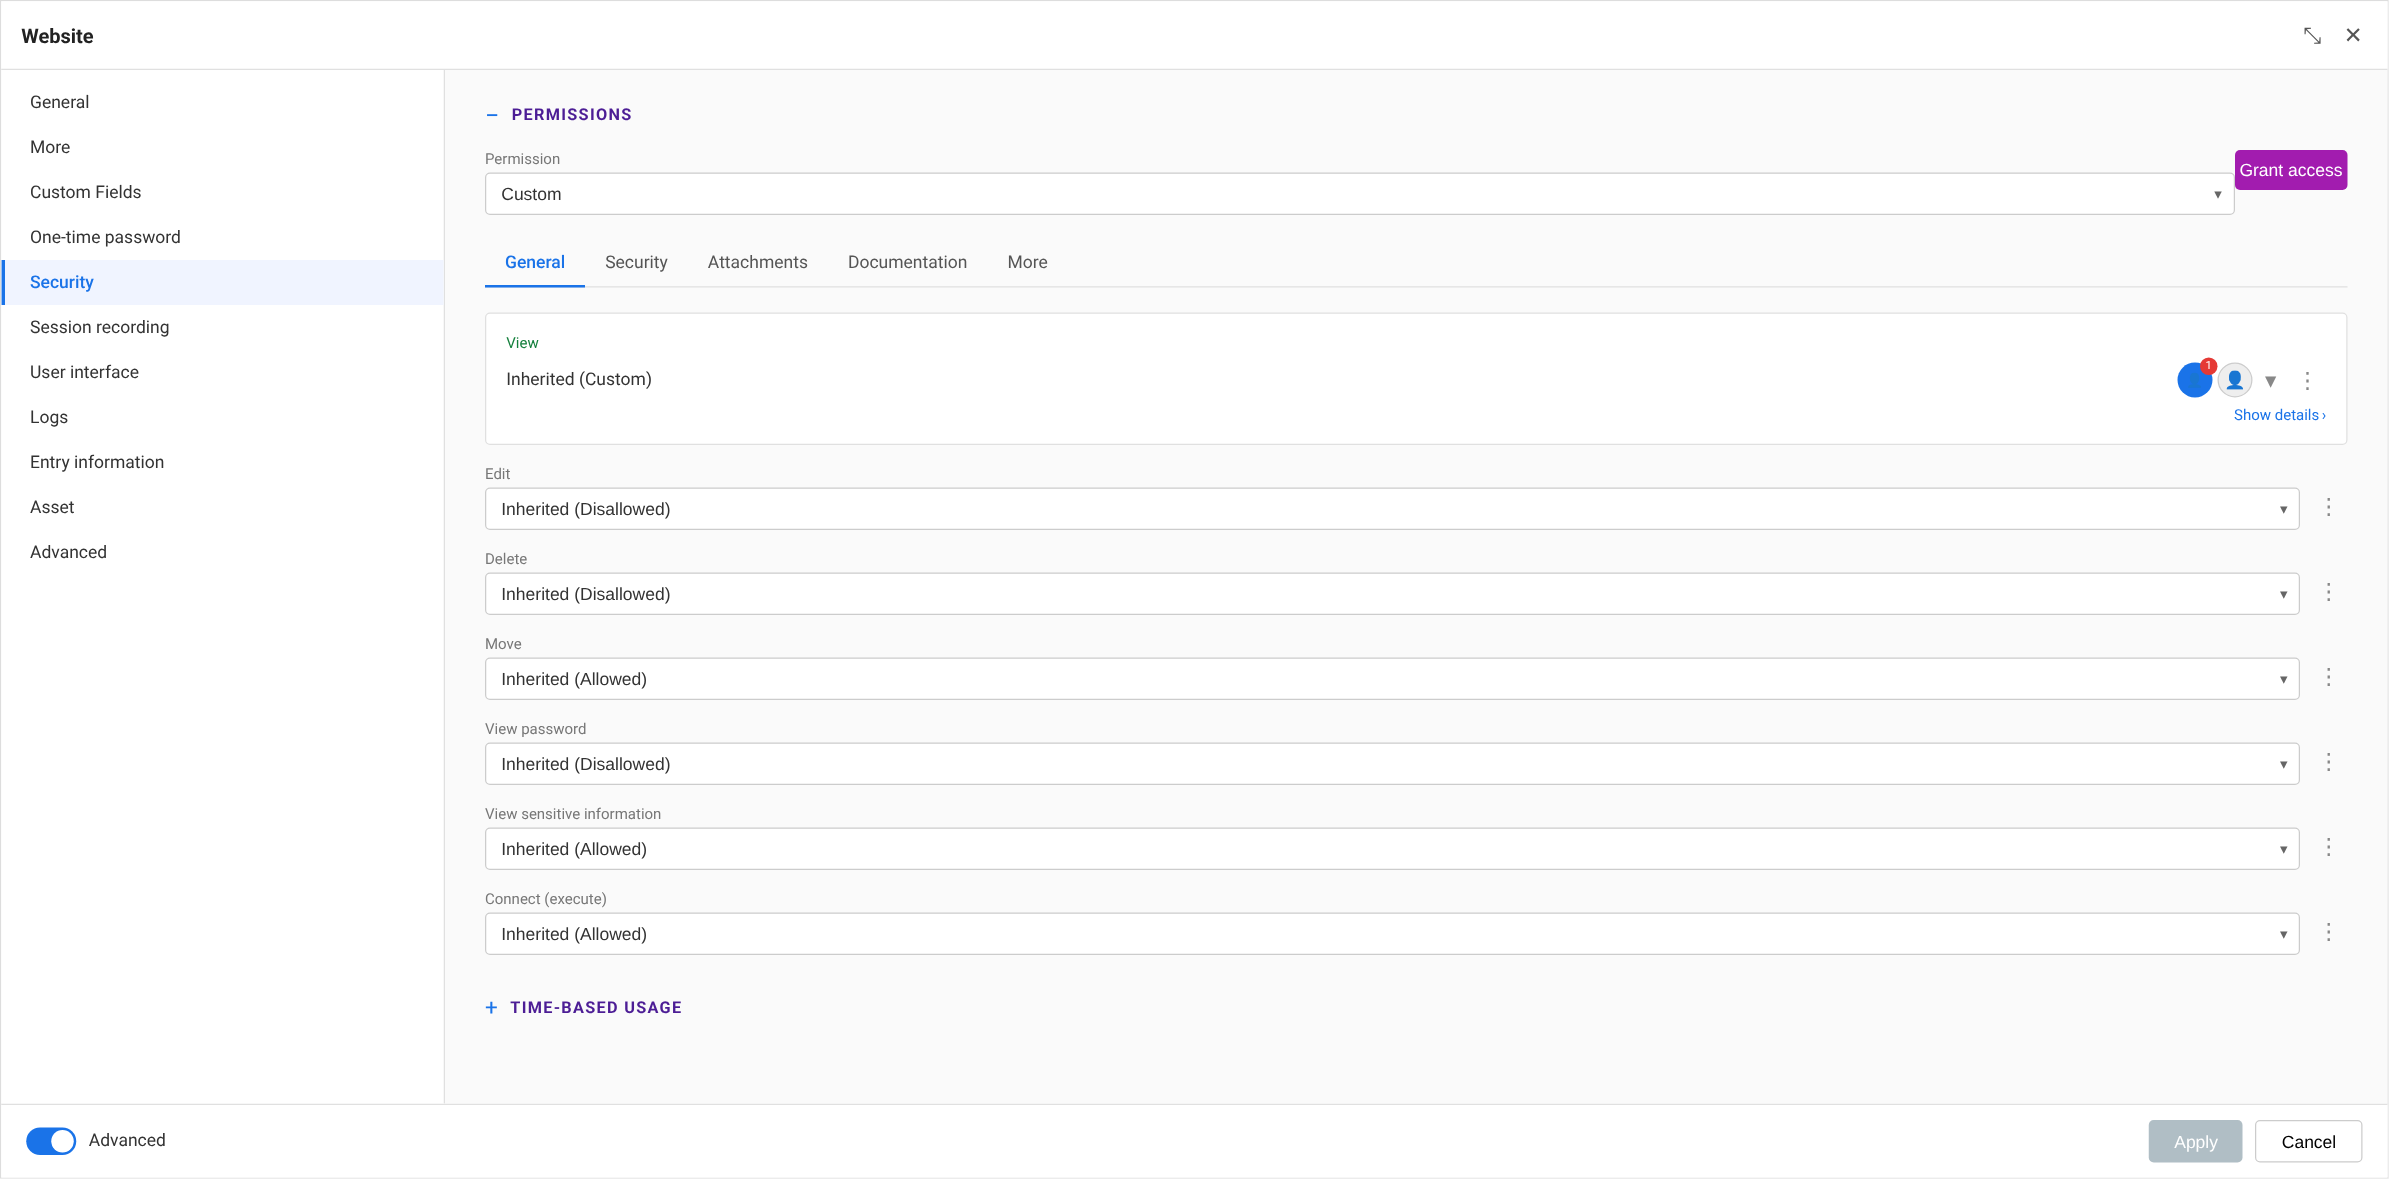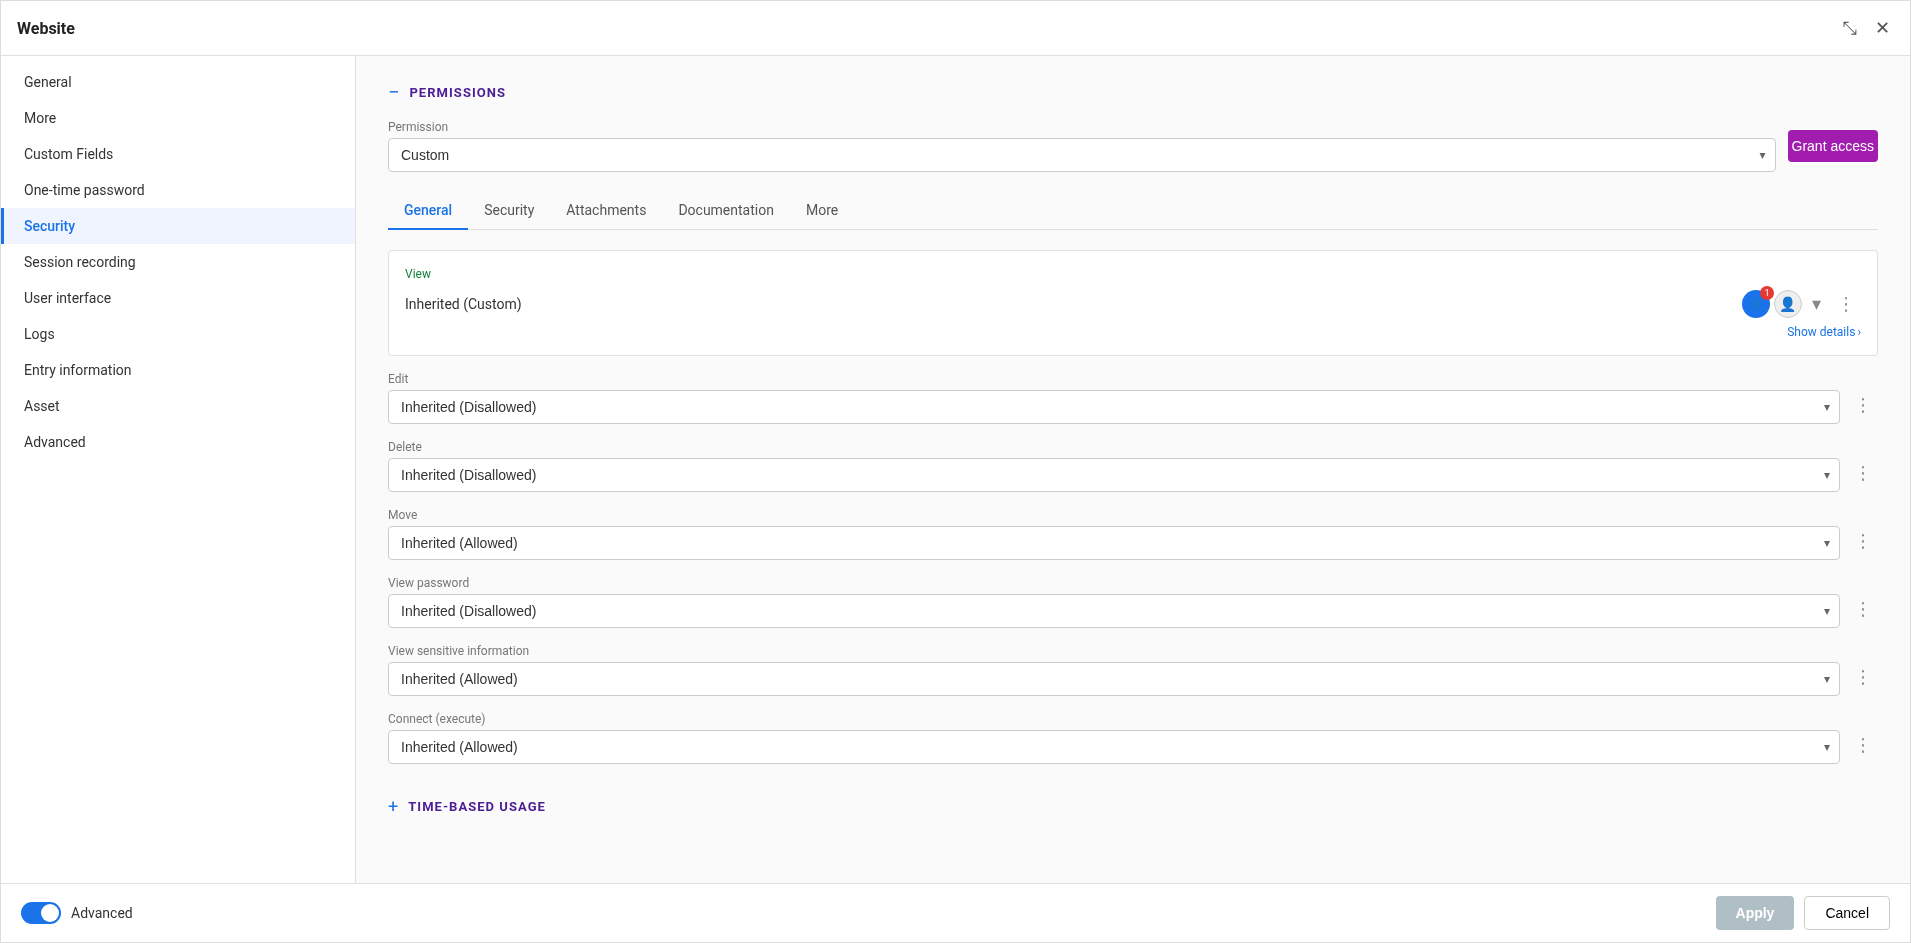--- a/index.html
+++ b/index.html
@@ -58,24 +58,24 @@
     .section-footer { display: flex; align-items: center; gap: 10px; padding: 16px 0; cursor: pointer; }
     .add-icon { color: #1a73e8; font-size: 18px; }
 
     
     .footer { display: flex; align-items: center; justify-content: space-between; padding: 12px 20px; border-top: 1px solid #e0e0e0; background: #fff; }
     .footer-left { display: flex; align-items: center; gap: 10px; }
     .toggle { width: 40px; height: 22px; background: #1a73e8; border-radius: 11px; position: relative; cursor: pointer; }
     .toggle-knob { width: 18px; height: 18px; background: #fff; border-radius: 50%; position: absolute; top: 2px; right: 2px; }
     .footer-label { font-size: 14px; color: #333; }
     .footer-right { display: flex; gap: 10px; }
-    .btn-apply { background: #b0bec5; color: #fff; border: none; border-radius: 4px; padding: 8px 20px; font-size: 14px; cursor: pointer; font-weight: bold; }
+    .btn-apply { background: #b0bec5; color: #fff; border: none; border-radius: 4px; padding: 8px 20px; font-size: 14px; cursor: pointer; }
     .btn-cancel { background: none; border: 1px solid #ccc; border-radius: 4px; padding: 8px 20px; font-size: 14px; cursor: pointer; color: #000000; }
 
-    .permission-top-row { display: flex; align-items: center; gap: 12px; margin-bottom: 20px; }
+    .permission-top-row { display: flex; align-items: flex-start; margin-bottom: 20px; }
     .perm-select-main-wrap { flex: 1; position: relative; }
     .perm-select-main { width: 100%; padding: 8px 36px 8px 12px; border: 1px solid #ccc; border-radius: 4px; font-size: 14px; color: #333; background: #fff; appearance: none; cursor: pointer; }
   </style>
 </head>
 <body>
 
 <div class="window">
 
   <div class="title-bar">
     <span class="title-bar-left">Website</span>

